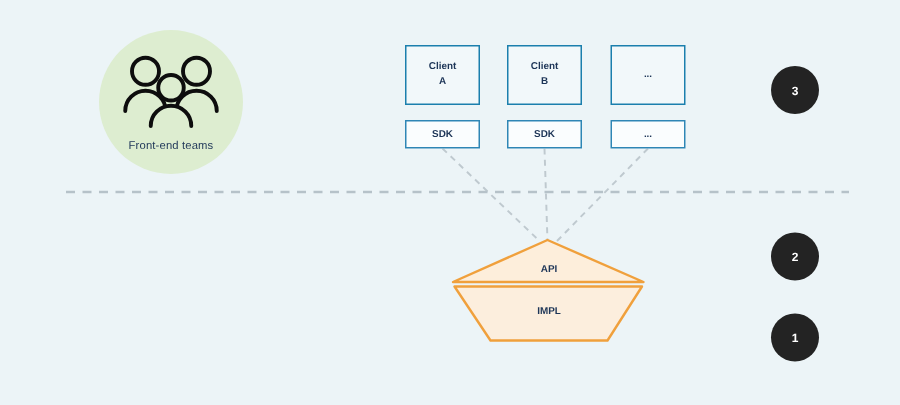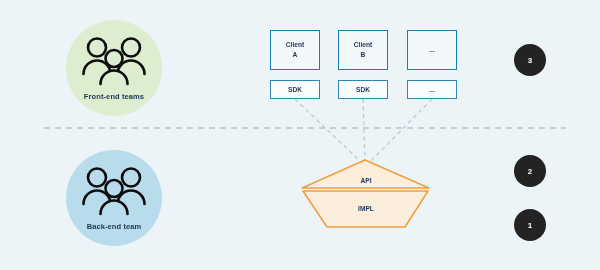--- a/index.html
+++ b/index.html
@@ -32,21 +32,21 @@
   .team-blob {
     position: absolute;
     border-radius: 50%;
     display: flex;
     flex-direction: column;
     align-items: center;
     justify-content: flex-end;
   }
   .team-label {
     font-size: 7.5px;
-    font-weight: bold;
+    font-weight: normal;
     color: #1d3557;
     letter-spacing: 0.1px;
     white-space: nowrap;
   }
   #frontend-blob {
     left: 66px; top: 20px;
     width: 96px; height: 96px;
     background: #ddedd0;
   }
   #frontend-blob .team-label { margin-bottom: 15px; }
@@ -149,31 +149,20 @@
 
       <circle cx="53" cy="13.5" r="9" fill="none" stroke="#0d0d0d" stroke-width="2.6"></circle>
       <path d="M39.5 40 a13.5 13.5 0 0 1 27 0" fill="none" stroke="#0d0d0d" stroke-width="2.6" stroke-linecap="round"></path>
 
       <circle cx="36" cy="24.5" r="8.5" fill="#ddedd0" stroke="#0d0d0d" stroke-width="2.6"></circle>
       <path d="M22.5 50 a13.5 13.5 0 0 1 27 0" fill="#ddedd0" stroke="#0d0d0d" stroke-width="2.6" stroke-linecap="round"></path>
     </svg>
     <div class="team-label">Front-end teams</div>
   </div>
 
-  <div id="backend-blob" class="team-blob">
-    <svg class="people-icon" width="72" height="52" viewBox="0 0 72 52">
-      <circle cx="19" cy="13.5" r="9" fill="none" stroke="#0d0d0d" stroke-width="2.6"></circle>
-      <path d="M5.5 40 a13.5 13.5 0 0 1 27 0" fill="none" stroke="#0d0d0d" stroke-width="2.6" stroke-linecap="round"></path>
-      <circle cx="53" cy="13.5" r="9" fill="none" stroke="#0d0d0d" stroke-width="2.6"></circle>
-      <path d="M39.5 40 a13.5 13.5 0 0 1 27 0" fill="none" stroke="#0d0d0d" stroke-width="2.6" stroke-linecap="round"></path>
-      <circle cx="36" cy="24.5" r="8.5" fill="#b9dced" stroke="#0d0d0d" stroke-width="2.6"></circle>
-      <path d="M22.5 50 a13.5 13.5 0 0 1 27 0" fill="#b9dced" stroke="#0d0d0d" stroke-width="2.6" stroke-linecap="round"></path>
-    </svg>
-    <div class="team-label">Back-end team</div>
-  </div>
 
   <div class="client-box" style="left:270px; top:30px;">
     <span><span>Client</span><br><span>A</span></span>
   </div>
 
   <div class="client-box" style="left:338px; top:30px;">
     <span><span>Client</span><br><span>B</span></span>
   </div>
 
   <div class="client-box" style="left:407px; top:30px;">

